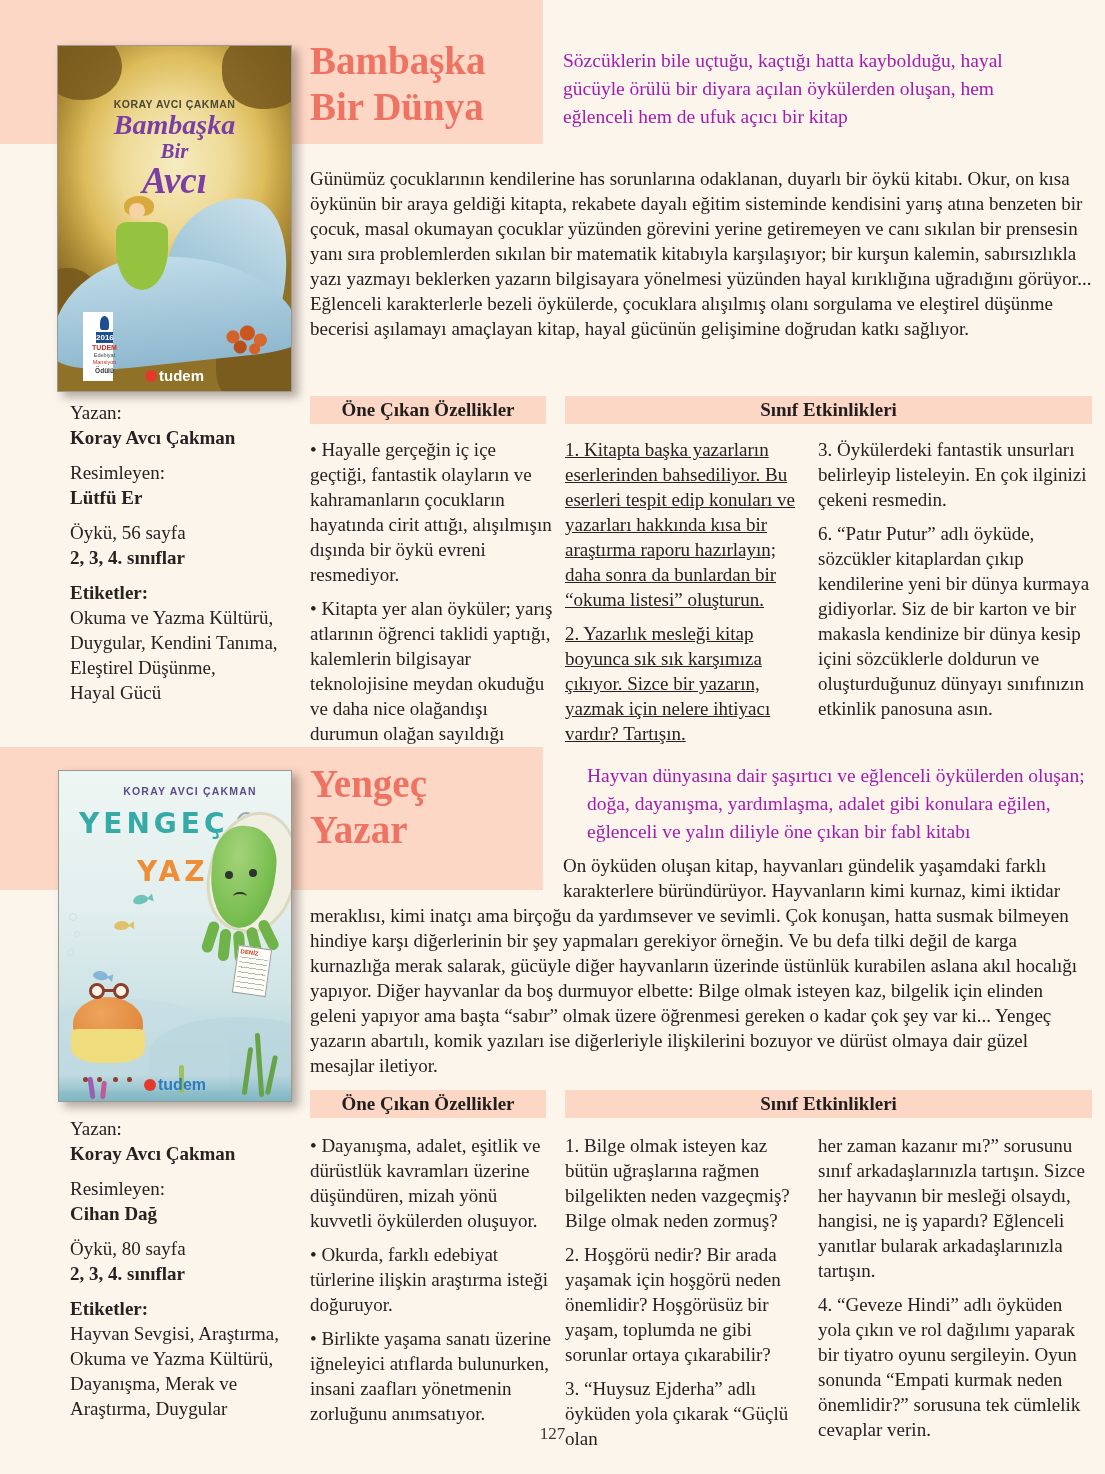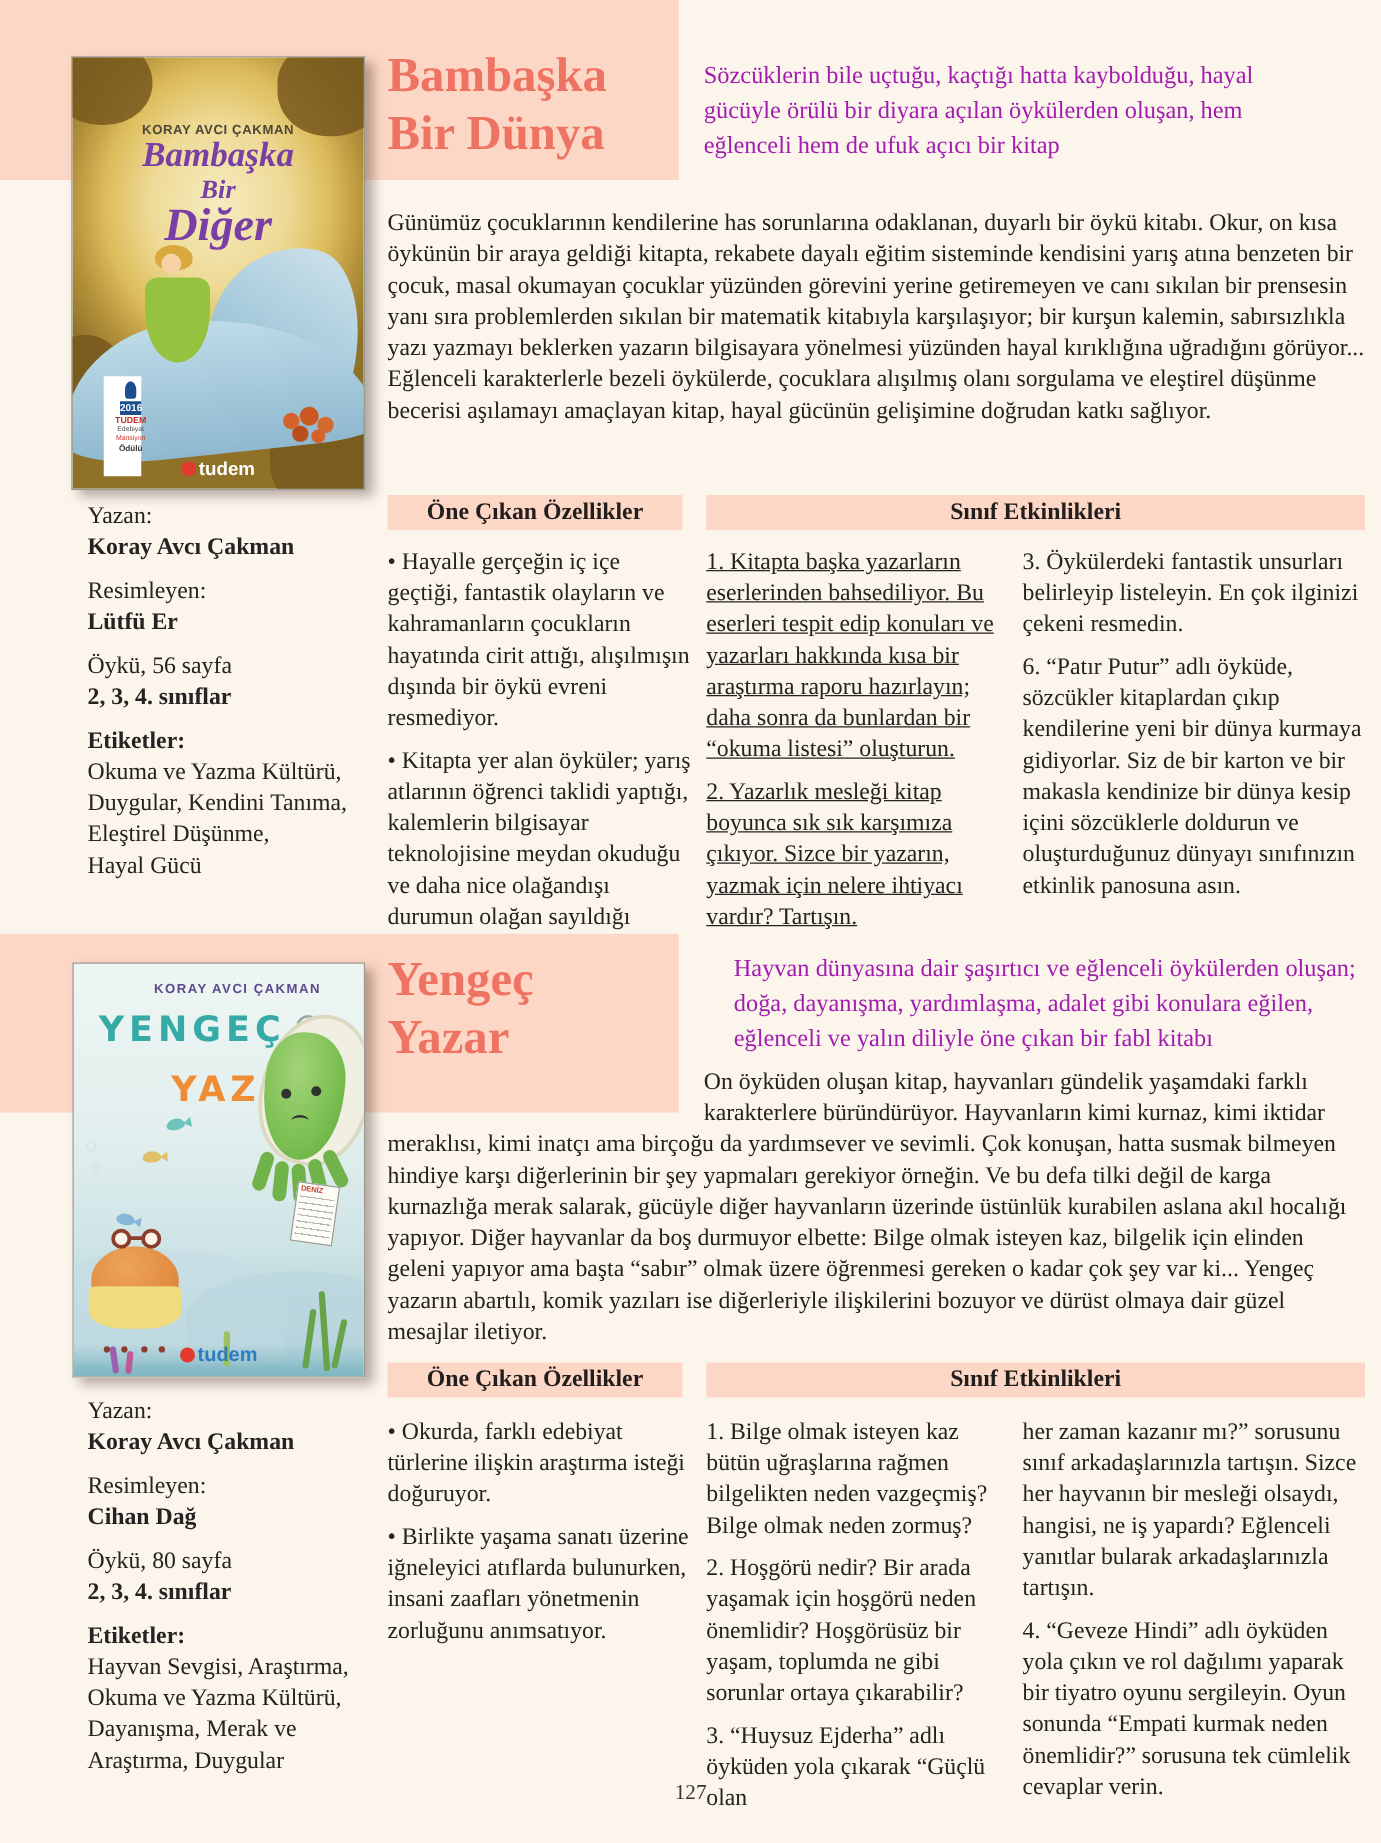--- a/index.html
+++ b/index.html
@@ -81,21 +81,21 @@
   .c1-p-hair{left:66px;top:150px;width:30px;height:20px;background:#d8a93c;border-radius:50% 50% 40% 40%;}
   .c1-p-head{left:71px;top:157px;width:16px;height:16px;background:#f6d2a6;border-radius:50%;}
   .c1-p-body{left:58px;top:176px;width:52px;height:68px;background:#95c23f;
              border-radius:30% 30% 70% 70%/20% 20% 85% 85%;}
   .c1-flowers{left:163px;top:278px;width:48px;height:32px;background:
       radial-gradient(circle at 25% 40%,#d4622a 6px,transparent 7px),
       radial-gradient(circle at 55% 28%,#c9571f 7px,transparent 8px),
       radial-gradient(circle at 82% 50%,#d4692f 6px,transparent 7px),
       radial-gradient(circle at 40% 72%,#b94e1c 6px,transparent 7px),
       radial-gradient(circle at 70% 78%,#d4622a 5px,transparent 6px);}
-  .c1-badge{left:25px;bottom:10px;width:30px;height:80px;background:#ffffff;
+  .c1-badge{left:25px;bottom:10px;width:30px;height:69px;background:#ffffff;
             display:flex;flex-direction:column;align-items:center;justify-content:flex-start;
             padding-top:4px;box-sizing:border-box;font-family:"Liberation Sans",sans-serif;padding-left:13px;}
   .c1-badge-fig{width:9px;height:14px;background:#1d4f8f;border-radius:50% 50% 25% 25%;margin-bottom:2px;}
   .c1-badge-year{width:100%;background:#1d4f8f;color:#fff;font-size:8px;font-weight:bold;
                  text-align:center;line-height:11px;}
   .c1-badge-red{color:#c23327;font-size:7px;font-weight:bold;line-height:9px;}
   .c1-badge-sm{color:#4a4a4a;font-size:5.5px;line-height:7px;}
   .c1-badge-sm2{color:#c23327;font-size:5.5px;line-height:7px;}
   .c1-badge-odl{color:#333;font-size:6.5px;font-weight:bold;line-height:9px;}
   .c-logo{left:0;bottom:7px;width:100%;text-align:center;font-family:"Liberation Sans",sans-serif;
@@ -183,21 +183,21 @@
     <div class="abs c1-dragon"></div>
     <div class="abs c1-wave"></div>
     <div class="abs c1-p-hair"></div>
     <div class="abs c1-p-head"></div>
     <div class="abs c1-p-body"></div>
     <div class="abs c1-flowers"></div>
     <div class="abs c1-author">KORAY AVCI ÇAKMAN</div>
     <div class="abs c1-title">
       <div class="c1-t1">Bambaşka</div>
       <div class="c1-t2">Bir</div>
-      <div class="c1-t3">Diğer</div>
+      <div class="c1-t3">Avcı</div>
     </div>
     <div class="abs c1-badge">
       <div class="c1-badge-fig"></div>
       <div class="c1-badge-year">2016</div>
       <div class="c1-badge-red">TUDEM</div>
       <div class="c1-badge-sm">Edebiyat</div>
       <div class="c1-badge-sm2">Mansiyon</div>
       <div class="c1-badge-odl">Ödülü</div>
     </div>
     <div class="abs c-logo c1-logo"><span class="logo-dot"></span><span>tudem</span></div>
@@ -328,20 +328,21 @@
 Okuma ve Yazma Kültürü,
 Dayanışma, Merak ve
 Araştırma, Duygular</span>
     </div>
   </div>
 
   <div id="feat2-h" class="col-header">Öne Çıkan Özellikler</div>
   <div id="act2-h" class="col-header">Sınıf Etkinlikleri</div>
 
   <div id="feat2" class="col">
+    <p>• Dayanışma, adalet, eşitlik ve dürüstlük kavramları üzerine düşündüren, mizah yönü kuvvetli öykülerden oluşuyor.</p>
     <p>• Okurda, farklı edebiyat türlerine ilişkin araştırma isteği doğuruyor.</p>
     <p>• Birlikte yaşama sanatı üzerine iğneleyici atıflarda bulunurken, insani zaafları yönetmenin zorluğunu anımsatıyor.</p>
   </div>
   <div id="act2c1" class="col">
     <p>1. Bilge olmak isteyen kaz bütün uğraşlarına rağmen bilgelikten neden vazgeçmiş? Bilge olmak neden zormuş?</p>
     <p>2. Hoşgörü nedir? Bir arada yaşamak için hoşgörü neden önemlidir? Hoşgörüsüz bir yaşam, toplumda ne gibi sorunlar ortaya çıkarabilir?</p>
     <p>3. “Huysuz Ejderha” adlı öyküden yola çıkarak “Güçlü olan</p>
   </div>
   <div id="act2c2" class="col">
     <p>her zaman kazanır mı?” sorusunu sınıf arkadaşlarınızla tartışın. Sizce her hayvanın bir mesleği olsaydı, hangisi, ne iş yapardı? Eğlenceli yanıtlar bularak arkadaşlarınızla tartışın.</p>

